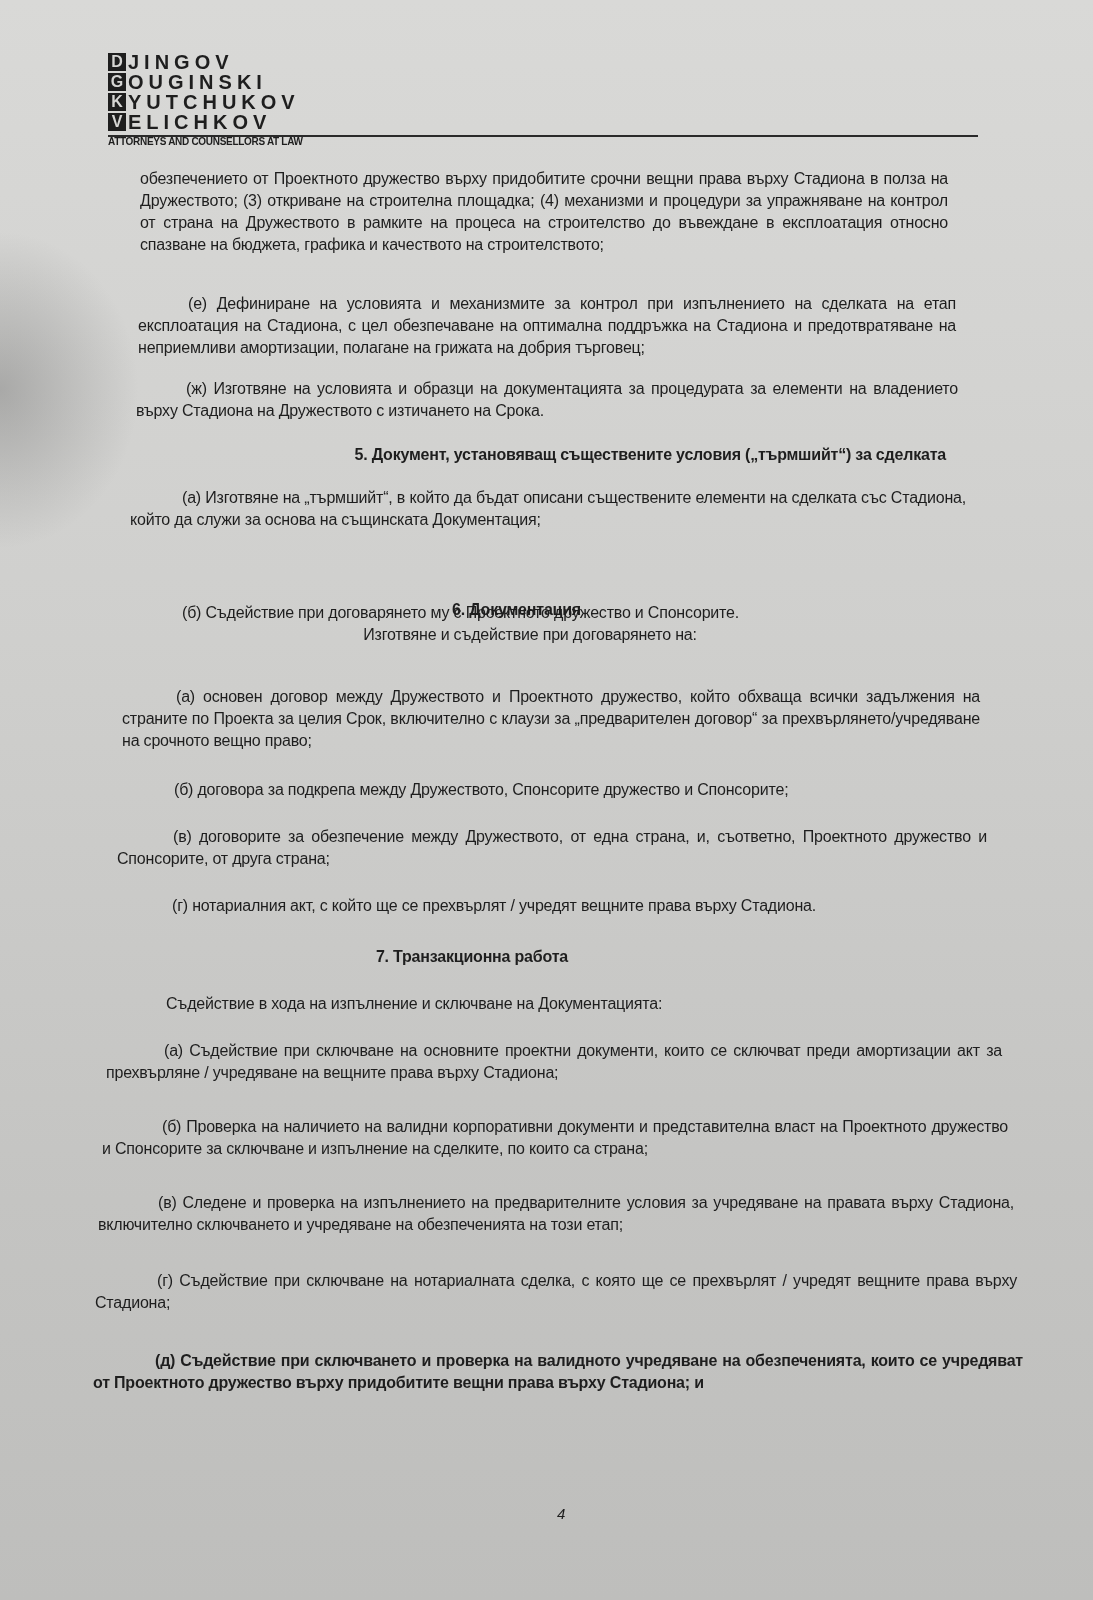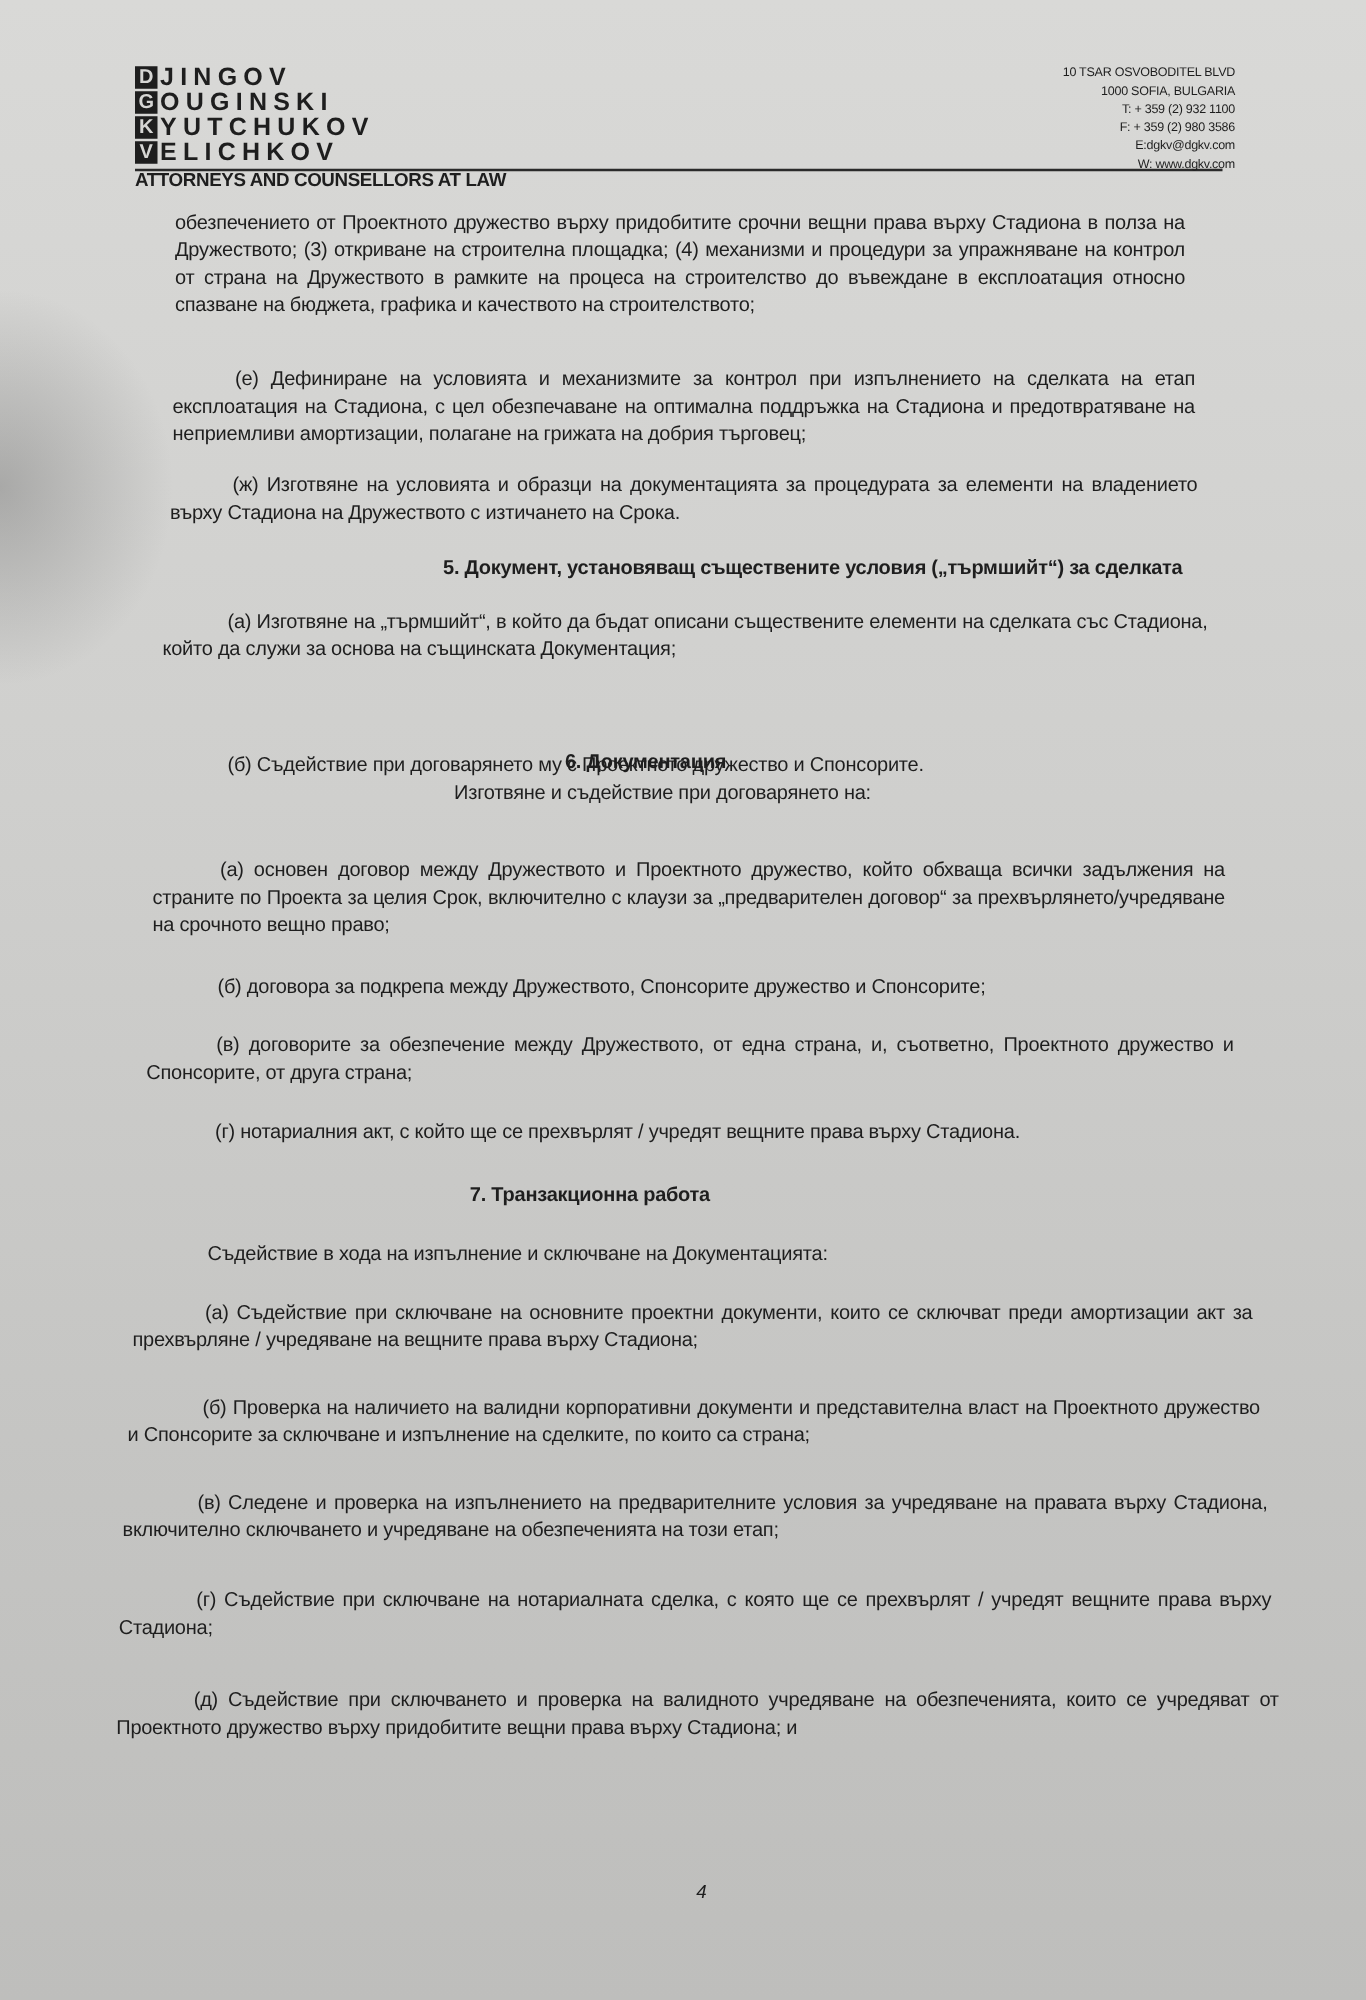--- a/index.html
+++ b/index.html
@@ -12,21 +12,21 @@
   }
   .shade {
     position: absolute; left: 0; top: 230px; width: 140px; height: 320px;
     background: radial-gradient(ellipse at 0% 50%, rgba(90,90,90,0.35), rgba(90,90,90,0) 70%);
     pointer-events: none;
   }
   .header { position: absolute; left: 108px; top: 52px; width: 880px; height: 100px; }
   .logo { position: absolute; left: 0; top: 0; }
   .logo-line { display: flex; align-items: center; height: 20px; font-weight: bold; font-size: 20px; letter-spacing: 5px; line-height: 20px; }
   .logo-initial { display: inline-block; width: 18px; height: 18px; background: #1e1e1e; color: #d6d6d4; text-align: center; font-size: 16px; line-height: 18px; margin-right: 2px; letter-spacing: 0; }
-  .tagline { position: absolute; left: 0; top: 84px; font-size: 15px; font-weight: bold; letter-spacing: -0.3px; }
+  .tagline { position: absolute; left: 0; top: 84px; font-size: 10px; font-weight: bold; letter-spacing: -0.3px; }
   .header-rule { position: absolute; left: 0; top: 83px; width: 870px; height: 1.5px; background: #2a2a2a; }
   .address { position: absolute; right: 0; top: 0; text-align: right; font-size: 10px; line-height: 14.5px; letter-spacing: -0.2px; }
   .body-text { position: absolute; left: 0; top: 0; width: 1093px; }
   .p { position: absolute; font-size: 16px; line-height: 22px; letter-spacing: -0.2px; }
   .j { text-align: justify; text-align-last: left; }
   .h { font-weight: bold; text-align: right; }
   .page-num { position: absolute; left: 557px; top: 1505px; font-size: 15px; font-style: italic; }
 </style>
 </head>
 <body>
@@ -47,28 +47,20 @@
         <span class="logo-initial">K</span>
         <span>YUTCHUKOV</span>
       </div>
     <div class="logo-line">
         <span class="logo-initial">V</span>
         <span>ELICHKOV</span>
       </div>
   </div>
   <div class="header-rule"></div>
   <div class="tagline">ATTORNEYS AND COUNSELLORS AT LAW</div>
-  <div class="address">
-    <div>10 TSAR OSVOBODITEL BLVD</div>
-    <div>1000 SOFIA, BULGARIA</div>
-    <div>T: + 359 (2) 932 1100</div>
-    <div>F: + 359 (2) 980 3586</div>
-    <div>E:dgkv@dgkv.com</div>
-    <div>W: www.dgkv.com</div>
-  </div>
 </div>
 
 <div class="body-text">
   <div class="p j" style="left:140px; top:168px; width:808px;">обезпечението от Проектното дружество върху придобитите срочни вещни права върху Стадиона в полза на Дружеството; (3) откриване на строителна площадка; (4) механизми и процедури за упражняване на контрол от страна на Дружеството в рамките на процеса на строителство до въвеждане в експлоатация относно спазване на бюджета, графика и качеството на строителството;</div>
   <div class="p j" style="left:138px; top:293px; width:818px; text-indent:50px;">(е) Дефиниране на условията и механизмите за контрол при изпълнението на сделката на етап експлоатация на Стадиона, с цел обезпечаване на оптимална поддръжка на Стадиона и предотвратяване на неприемливи амортизации, полагане на грижата на добрия търговец;</div>
   <div class="p j" style="left:136px; top:378px; width:822px; text-indent:50px;">(ж) Изготвяне на условията и образци на документацията за процедурата за елементи на владението върху Стадиона на Дружеството с изтичането на Срока.</div>
   <div class="p h" style="left:186px; top:444px; width:760px;">5.  Документ, установяващ съществените условия („търмшийт“) за сделката</div>
   <div class="p j" style="left:130px; top:487px; width:836px; text-indent:52px;">(а) Изготвяне на „търмшийт“, в който да бъдат описани съществените елементи на сделката със Стадиона, който да служи за основа на същинската Документация;</div>
   <div class="p" style="left:182px; top:554px; width:780px;margin-top:48px;">(б) Съдействие при договарянето му с Проектното дружество и Спонсорите.</div>
   <div class="p h" style="left:181px; top:599px; width:400px;">6.  Документация</div>
@@ -76,16 +68,16 @@
   <div class="p j" style="left:122px; top:686px; width:858px; text-indent:54px;">(а) основен договор между Дружеството и Проектното дружество, който обхваща всички задължения на страните по Проекта за целия Срок, включително с клаузи за „предварителен договор“ за прехвърлянето/учредяване на срочното вещно право;</div>
   <div class="p" style="left:174px; top:779px; width:800px;">(б) договора за подкрепа между Дружеството, Спонсорите дружество и Спонсорите;</div>
   <div class="p j" style="left:117px; top:826px; width:870px; text-indent:56px;">(в) договорите за обезпечение между Дружеството, от една страна, и, съответно, Проектното дружество и Спонсорите, от друга страна;</div>
   <div class="p" style="left:172px; top:895px; width:820px;">(г)  нотариалния акт, с който ще се прехвърлят / учредят вещните права върху Стадиона.</div>
   <div class="p h" style="left:168px; top:946px; width:400px;">7.  Транзакционна работа</div>
   <div class="p" style="left:166px; top:993px; width:800px;">Съдействие в хода на изпълнение и сключване на Документацията:</div>
   <div class="p j" style="left:106px; top:1040px; width:896px; text-indent:58px;">(а) Съдействие при сключване на основните проектни документи, които се сключват преди амортизации акт за прехвърляне / учредяване на вещните права върху Стадиона;</div>
   <div class="p j" style="left:102px; top:1116px; width:906px; text-indent:60px;">(б) Проверка на наличието на валидни корпоративни документи и представителна власт на Проектното дружество и Спонсорите за сключване и изпълнение на сделките, по които са страна;</div>
   <div class="p j" style="left:98px; top:1192px; width:916px; text-indent:60px;">(в) Следене и проверка на изпълнението на предварителните условия за учредяване на правата върху Стадиона, включително сключването и учредяване на обезпеченията на този етап;</div>
   <div class="p j" style="left:95px; top:1270px; width:922px; text-indent:62px;">(г)  Съдействие при сключване на нотариалната сделка, с която ще се прехвърлят / учредят вещните права върху Стадиона;</div>
-  <div class="p j" style="left:93px; top:1350px; width:930px; text-indent:62px;">(д) Съдействие при сключването и проверка на валидното учредяване на обезпеченията, които се учредяват от Проектното дружество върху придобитите вещни права върху Стадиона; и</div>
+  <div class="p j" style="left:93px; top:1350px; width:930px; text-indent:62px;font-weight:bold;">(д) Съдействие при сключването и проверка на валидното учредяване на обезпеченията, които се учредяват от Проектното дружество върху придобитите вещни права върху Стадиона; и</div>
 </div>
 
 <div class="page-num">4</div>
 
 </body></html>

